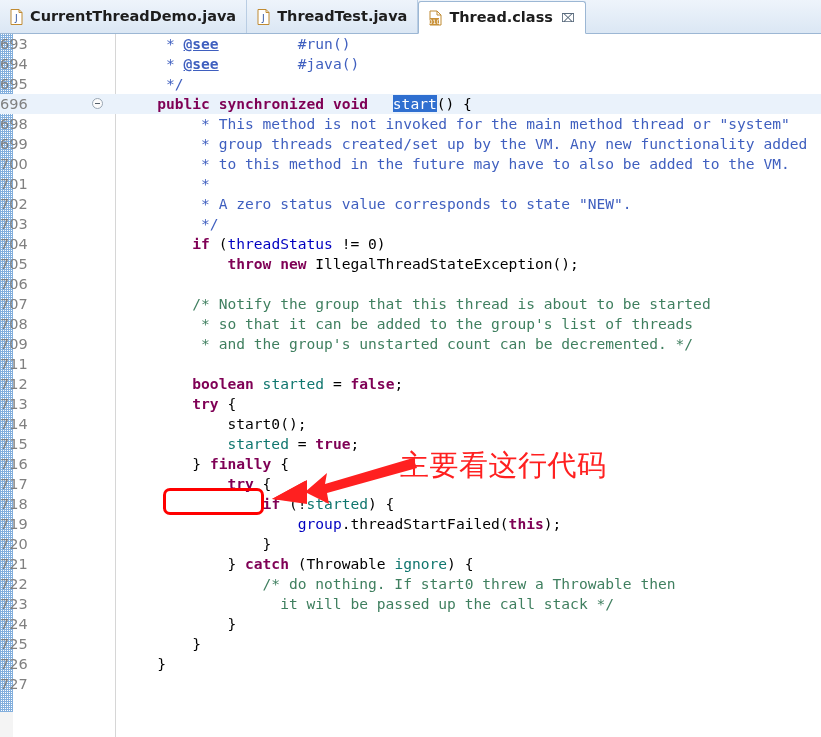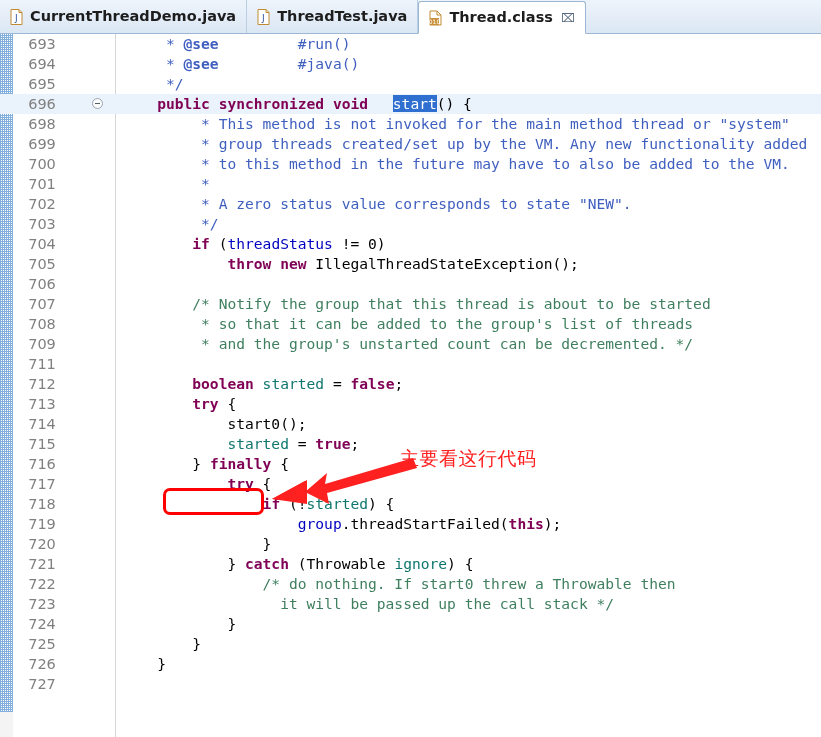--- a/index.html
+++ b/index.html
@@ -102,21 +102,21 @@
   }
   .ln-row {
     position: relative;
     height: 20px;
     white-space: pre;
   }
   .ln-row.cur { background: #eaf2fb; }
   .ln {
     position: absolute;
     left: 0; width: 84px;
-    text-align: center;
+    text-align: left;
     color: #808080;
     font-family: "DejaVu Sans", sans-serif;
     font-size: 14.5px;
   }
   .fold {
     position: absolute;
     left: 92px; top: 4px;
     width: 11px; height: 11px;
     border: 1px solid #9aa7b4;
     border-radius: 50%;
@@ -134,21 +134,21 @@
     position: absolute;
     left: 122px; top: 0;
   }
 
   
   .kw   { color: #7f0055; font-weight: bold; }
   .fld  { color: #0000c0; margin-top: 40px; }
   .loc  { color: #0f766e; }
   .cmt  { color: #3f7f5f; }
   .jdoc { color: #3f5fbf; }
-  .jtag { color: #3f5fbf; font-weight: bold; }
+  .jtag { color: #3f5fbf; font-weight: bold; text-decoration: underline; }
   .plain{ color: #000000; }
   .sel  { background: #2f6fd0; color: #ffffff; margin-left: 16px; }
 
   
   #redbox {
     position: absolute;
     left: 163px; top: 454px;
     width: 101px; height: 27px;
     border: 3px solid #ff0000;
     border-radius: 7px;
@@ -158,21 +158,21 @@
   #arrow {
     position: absolute;
     left: 265px; top: 420px;
     width: 155px; height: 55px;
     pointer-events: none;
   }
   #zh-note {
     position: absolute;
     left: 400px; top: 412px;
     font-family: "DejaVu Sans", sans-serif;
-    font-size: 19px;
+    font-size: 29px;
     color: #ff2020;
     white-space: nowrap;
     letter-spacing: .5px;
   }
 </style>
 </head>
 <body>
 
 <div id="tabbar">
     <div class="tab inactive">

